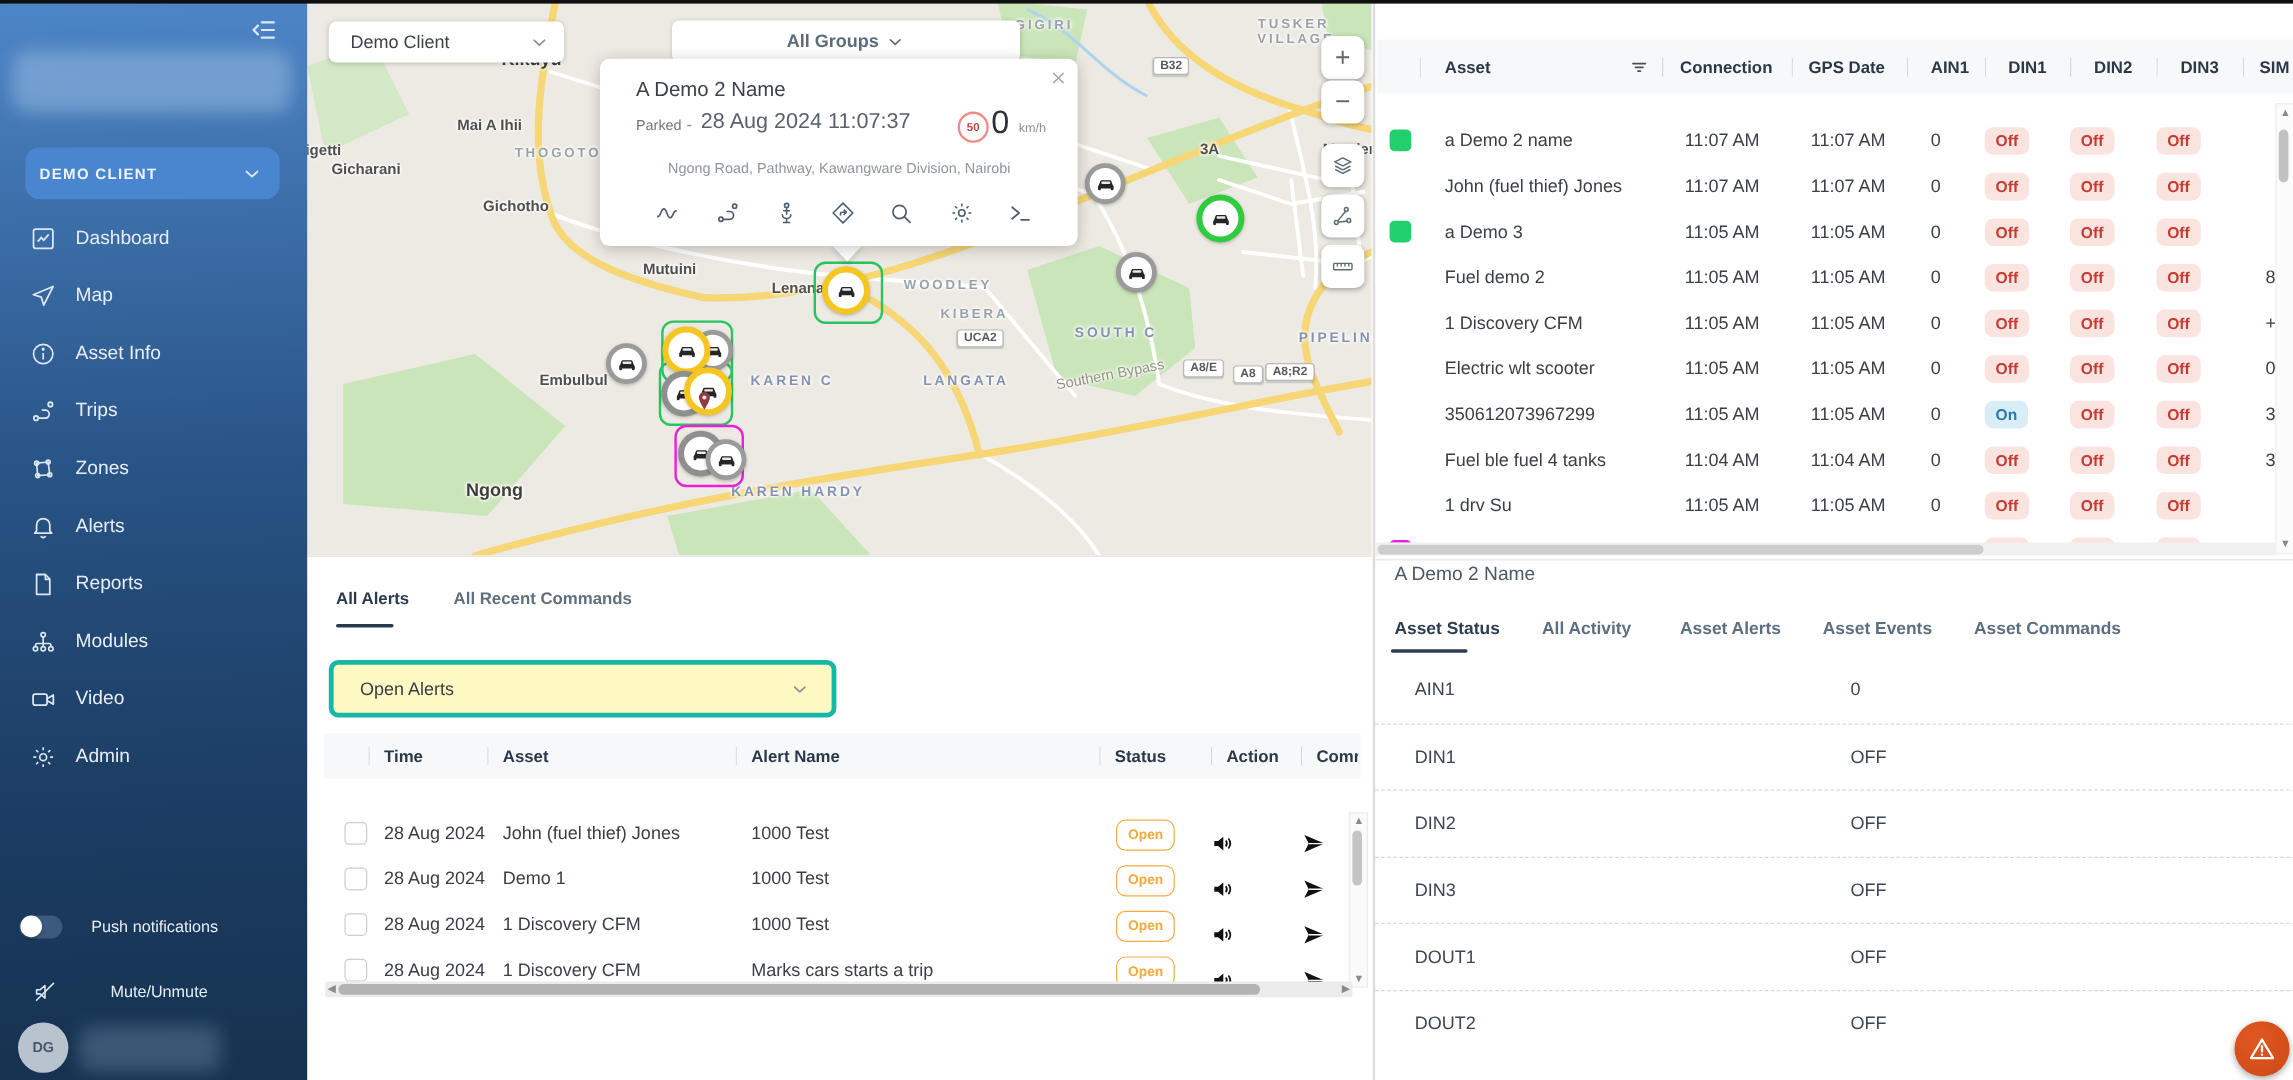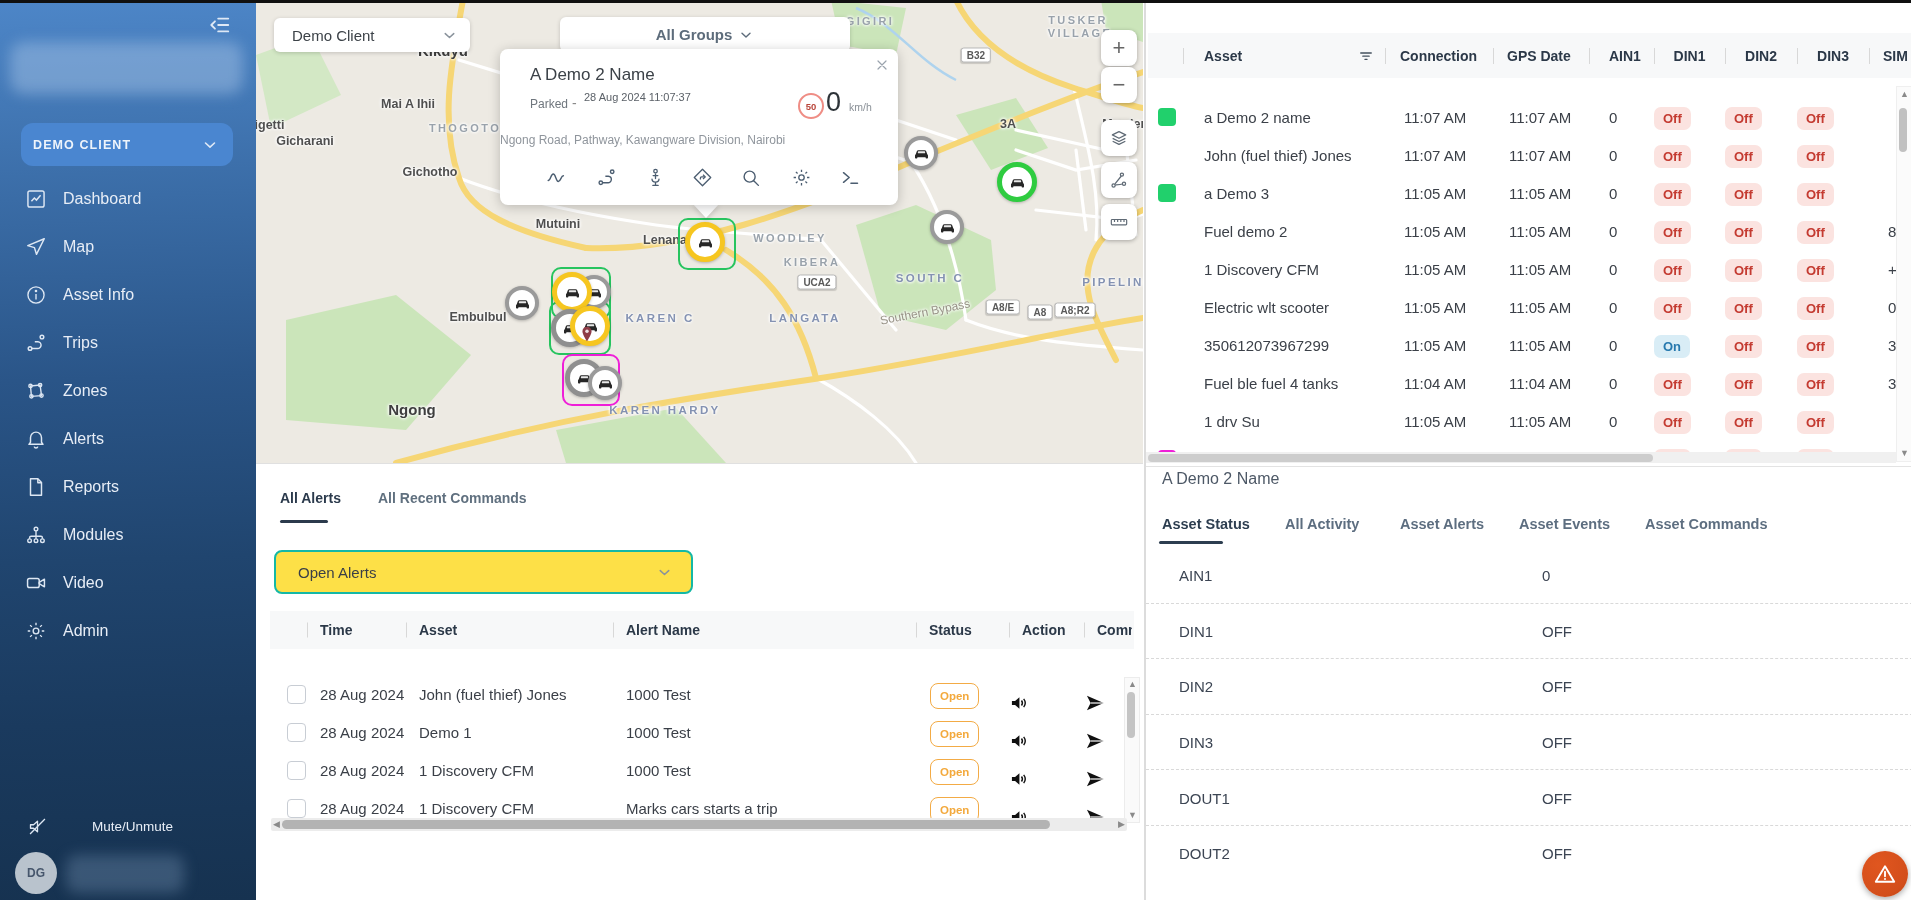--- a/index.html
+++ b/index.html
@@ -57,46 +57,46 @@
   .ring-gray-lg{border:5px solid #8f8f8f;width:28px;height:28px;}
   .ring-green{border:5px solid #2fcc40;width:30px;height:30px;}
   .mpin{position:absolute;width:18px;height:24px;z-index:11;}
 
   #map-popup{left:244px;top:49px;width:398px;height:156px;background:#fff;border-radius:8px;box-shadow:0 2px 12px rgba(0,0,0,.22);z-index:30;}
   #popup-tail{left:436px;top:203px;width:0;height:0;border-left:14px solid transparent;border-right:14px solid transparent;border-top:15px solid #fff;z-index:29;filter:drop-shadow(0 3px 2px rgba(0,0,0,.12));}
   #popup-close{left:374px;top:8px;width:16px;height:16px;color:#9aa3ad;cursor:pointer;}
   #popup-title{left:30px;top:16px;font-size:17px;color:#3c4248;}
   #popup-state{left:30px;top:48px;font-size:12px;color:#6f767d;}
   #popup-dash{left:72px;top:46px;font-size:14px;color:#8a8a8a;}
-  #popup-date{left:84px;top:42px;font-size:11px;color:#5b6168;}
+  #popup-date{left:84px;top:42px;font-size:18px;color:#5b6168;}
   #speed-limit{left:298px;top:44px;width:22px;height:22px;border-radius:50%;border:2px solid #ef8d85;display:flex;align-items:center;justify-content:center;font-size:9.5px;font-weight:700;color:#b9453a;}
   #speed-val{left:326px;top:38px;font-size:27px;font-weight:500;color:#2d3338;}
   #speed-unit{left:349px;top:52px;font-size:10.5px;color:#8a9097;}
-  #popup-addr{left:0;top:84px;width:342px;text-align:left;font-size:12px;color:#8f959c;}
+  #popup-addr{left:0;top:84px;width:342px;text-align:right;font-size:12px;color:#8f959c;}
   .pop-ic{position:absolute;top:118px;width:21px;height:21px;color:#4b5d70;cursor:pointer;}
 
   .map-ctl{position:absolute;left:845px;width:36px;height:36px;background:#fff;border-radius:8px;box-shadow:0 1px 4px rgba(0,0,0,.3);
      display:flex;align-items:center;justify-content:center;color:#5f6a75;cursor:pointer;z-index:20;}
   .map-ctl.txt{font-size:22px;font-weight:400;color:#666;}
 
   #dd-client{left:18px;top:18px;width:196px;height:34px;background:#fff;border-radius:6px;box-shadow:0 1px 4px rgba(0,0,0,.18);
      display:flex;align-items:center;z-index:25;cursor:pointer;}
   #dd-client .txt{font-size:15px;color:#3c4248;margin-left:18px;}
   #dd-client .chev{margin-left:auto;margin-right:12px;color:#8a939c;}
   #dd-groups{left:304px;top:17px;width:290px;height:35px;background:#fff;border-radius:6px;box-shadow:0 1px 4px rgba(0,0,0,.18);
      display:flex;align-items:center;justify-content:center;z-index:24;cursor:pointer;}
   #dd-groups .txt{font-size:15px;font-weight:600;color:#5d6c7b;}
   #dd-groups .chev{color:#5d6c7b;margin-left:6px;}
 
   
   #alerts{left:256px;top:463px;width:887px;height:437px;background:#fff;border-top:1px solid #e0e0e0;z-index:2;}
   .atab{position:absolute;top:26px;font-size:14px;font-weight:700;color:#60707f;cursor:pointer;white-space:nowrap;}
   .atab.active{color:#2b3a4c;}
   #atab-underline{left:24px;top:56px;width:48px;height:3px;background:#2b3a4c;border-radius:2px;}
-  .aselect{position:absolute;top:86px;height:40px;background:#fde047;border:2px solid #14b8a6;border-radius:8px;display:flex;align-items:center;cursor:pointer;}
+  .aselect{position:absolute;top:86px;height:40px;background:#fef9c3;border:4px solid #14b8a6;border-radius:8px;display:flex;align-items:center;cursor:pointer;}
   .aselect .txt{font-size:15px;color:#3a3f47;margin-left:22px;}
   .aselect .chev{margin-left:auto;margin-right:18px;color:#8a939c;}
   #alerts-table{left:14px;top:147px;width:864px;}
   .agrid{display:grid;grid-template-columns:37px 99px 207px 303px 93px 75px 48px;align-items:center;}
   #ahead{height:38px;background:#f7f8f9;font-size:14px;font-weight:700;color:#2b3848;}
   #ahead .hc{position:relative;padding-left:13px;white-space:nowrap;overflow:hidden;}
   #ahead .hc.sep::before{content:"";position:absolute;left:0;top:50%;transform:translateY(-50%);height:15px;border-left:1px solid #d8d8d8;}
   #arows{position:absolute;left:0;top:64px;width:864px;height:156px;overflow:hidden;}
   .arow{height:38px;font-size:15px;color:#3a3f47;}
   .arow .cell{padding-left:13px;white-space:nowrap;overflow:hidden;}
@@ -377,20 +377,26 @@
         </div>
       <div class="mitem">
           <span class="mic">
             <svg class="ic" width="22" height="22" viewBox="0 0 24 24">
               <use href="#i-gear"></use>
             </svg>
           </span>
           <span class="mlbl">Admin</span>
         </div>
     </nav>
+    <div id="push-row" class="abs">
+      <div id="toggle">
+          <div class="knob"></div>
+        </div>
+      <span class="tlbl">Push notifications</span>
+    </div>
     <div id="mute-row" class="abs">
       <span class="mic">
           <svg class="ic" width="21" height="21" viewBox="0 0 24 24">
             <use href="#i-mute"></use>
           </svg>
         </span>
       <span class="tlbl">Mute/Unmute</span>
     </div>
     <div id="avatar" class="abs">
         <span>DG</span>

